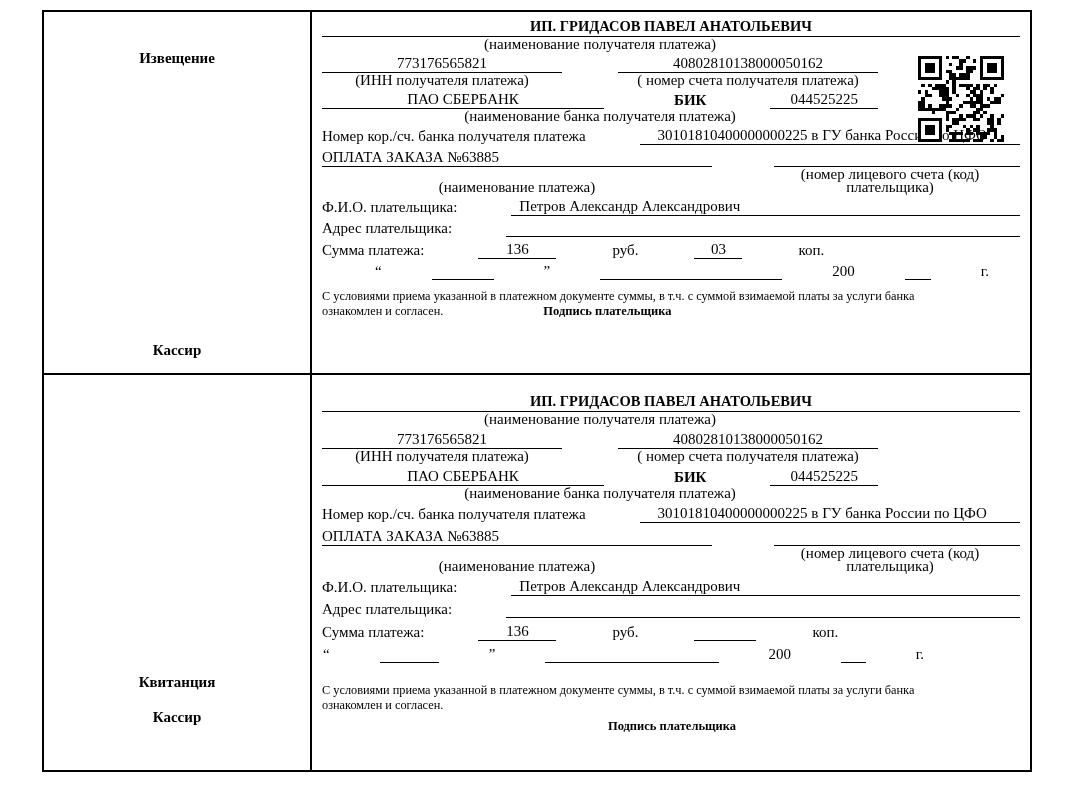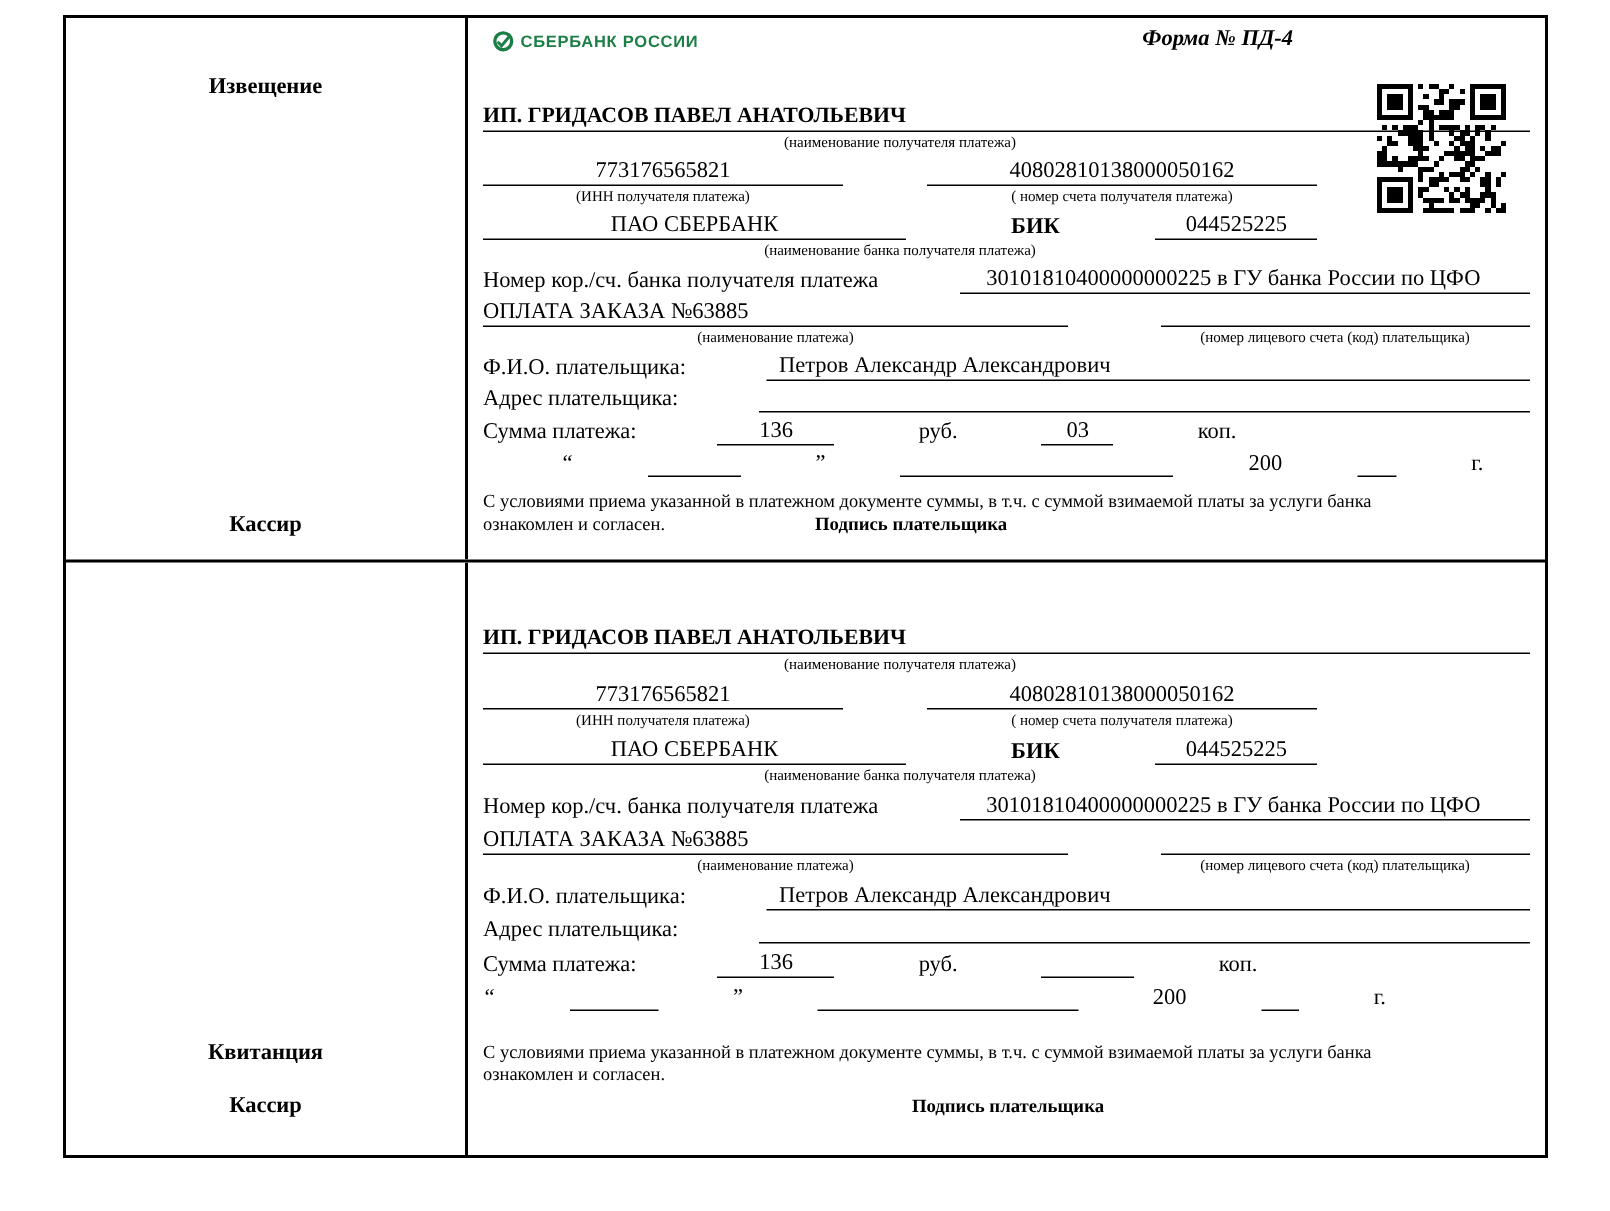--- a/index.html
+++ b/index.html
@@ -10,39 +10,39 @@
     color:#000; font-size:15px;
   }
   .sheet { position:absolute; left:42px; top:10px; width:990px; height:762px;
     border:2px solid #000; display:flex; flex-direction:column; background:#fff; }
   .section { display:flex; overflow:hidden; }
   .sec1 { height:363px; border-bottom:2px solid #000; }
   .sec2 { flex:1; }
   .stub { width:268px; border-right:2px solid #000; display:flex; flex-direction:column;
     align-items:center; padding:38px 8px 14px 8px; font-weight:bold; }
   .sec1 .stub { justify-content:space-between;text-align:right; }
-  .sec2 .stub { justify-content:flex-end; padding-bottom:24px; }
+  .sec2 .stub { justify-content:flex-end; padding-bottom:44px; }
   .sec2 .stub > div + div { margin-top:18px; }
   .form { flex:1; position:relative; padding:6px 10px 4px 10px; overflow:hidden; }
   .head-row { position:relative; height:27px; }
   .logo { display:inline-flex; align-items:center; gap:4px; margin-left:6px; margin-top:2px; }
   .logo-text { color:#1b7e44; font-weight:bold; font-size:11px; letter-spacing:.5px;
     font-family:"Liberation Sans","DejaVu Sans",sans-serif; }
   .form-no { position:absolute; right:158px; top:0; font-weight:bold; font-style:italic; font-size:15px; }
   .qr { position:absolute; right:26px; top:44px; width:86px; height:86px; }
   .narrow { width:556px; }
   .u { border-bottom:1px solid #000; display:inline-block; min-height:17px; }
   .center { text-align:center; }
-  .cap { font-size:10px; text-align:center; line-height:13px; }
+  .cap { font-size:15px; text-align:center; line-height:13px; }
   .row { display:flex; align-items:flex-end;gap:48px; }
   .fr { margin-top:4px; }
   .sec2 .fr { margin-top:5px; }
   .caps-row { margin-top:1px; }
-  .recipient { font-weight:bold; text-align:left; width:100%;
-    border-bottom:1px solid #000; padding-bottom:1px; font-size:14.5px;margin-top:24px; }
+  .recipient { font-weight:bold; text-align:center; width:100%;
+    border-bottom:1px solid #000; padding-bottom:1px; font-size:14.5px; }
   .pair { justify-content:space-between; }
   .w240 { width:240px; } .w260 { width:260px; }
   .bank-u { width:282px; } .bik-lab { margin:0 16px 0 22px; font-weight:bold; }
   .bik-u { flex:1; }
   .corr-u { flex:1; padding-left:18px; margin-left:6px; }
   .pay-u { width:390px; }
   .pay-u2 { flex:1; margin-left:14px; }
   .w390 { width:390px; } .flex1 { flex:1; }
   .lab { white-space:nowrap;text-align:center; }
   .payer-u { flex:1; margin-left:6px; padding-left:8px; }
@@ -63,30 +63,20 @@
 <body>
 
 <div class="sheet">
 
   <div class="section sec1">
     <div class="stub">
       <div>Извещение</div>
       <div class="stub-cashier">Кассир</div>
     </div>
     <div class="form">
-      <div class="head-row">
-        <span class="logo">
-          <svg width="15" height="15" viewBox="0 0 20 20">
-              <circle cx="10" cy="10" r="7.5" fill="none" stroke="#1b7e44" stroke-width="3"></circle>
-              <path d="M5 10.5 l3.5 3.5 L16 5" stroke="#1b7e44" stroke-width="2.6" fill="none"></path>
-            </svg>
-          <span class="logo-text">СБЕРБАНК РОССИИ</span>
-        </span>
-        <span class="form-no">Форма № ПД-4</span>
-      </div>
       <div class="qr"><svg width="86" height="86" viewBox="0 0 100 100" fill="#000" shape-rendering="crispEdges">
             <rect x="32" y="0" width="4" height="4"></rect>
             <rect x="40" y="0" width="4" height="4"></rect>
             <rect x="44" y="0" width="4" height="4"></rect>
             <rect x="56" y="0" width="4" height="4"></rect>
             <rect x="48" y="4" width="4" height="4"></rect>
             <rect x="52" y="4" width="4" height="4"></rect>
             <rect x="64" y="4" width="4" height="4"></rect>
             <rect x="36" y="8" width="4" height="4"></rect>
             <rect x="48" y="8" width="4" height="4"></rect>

